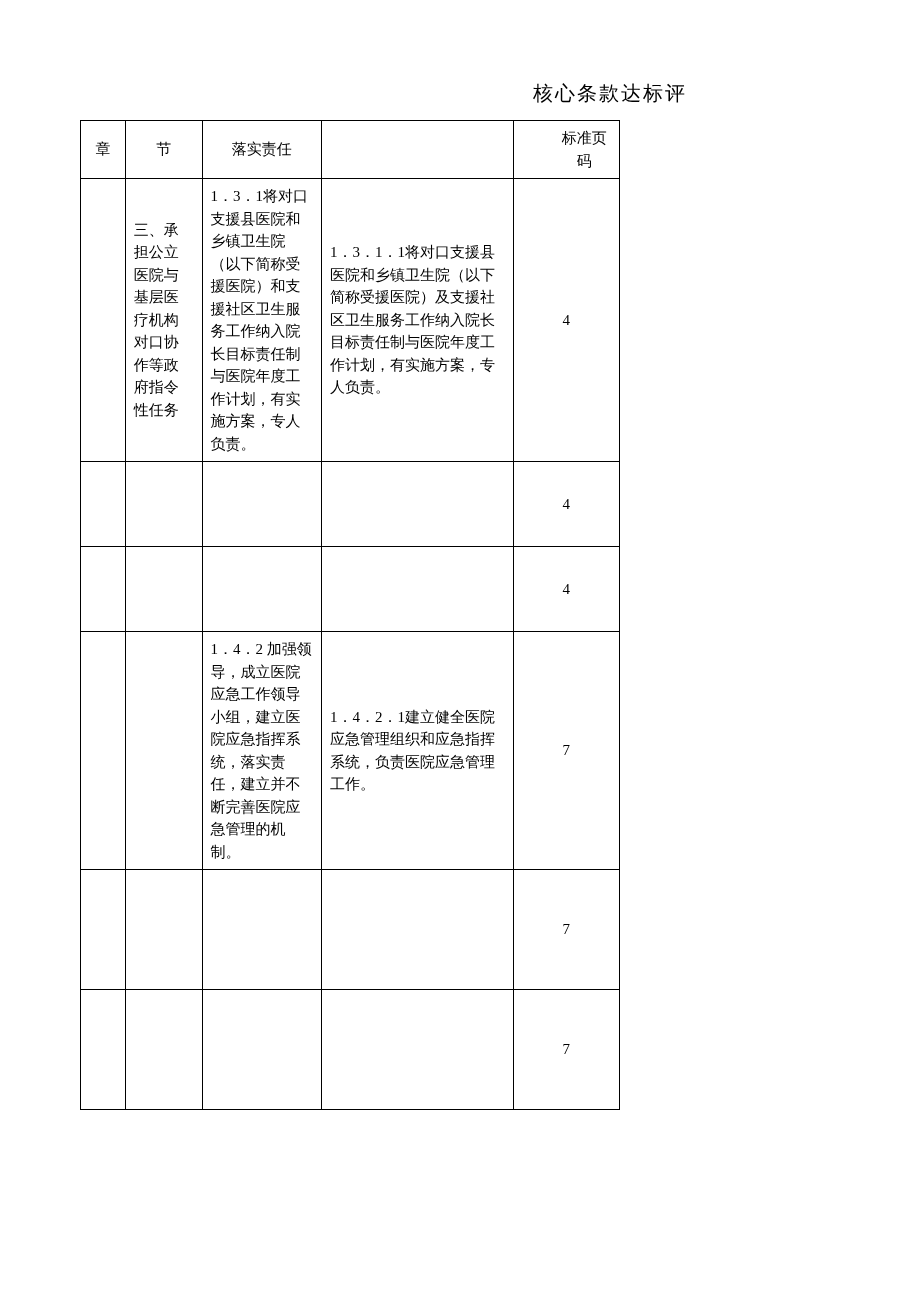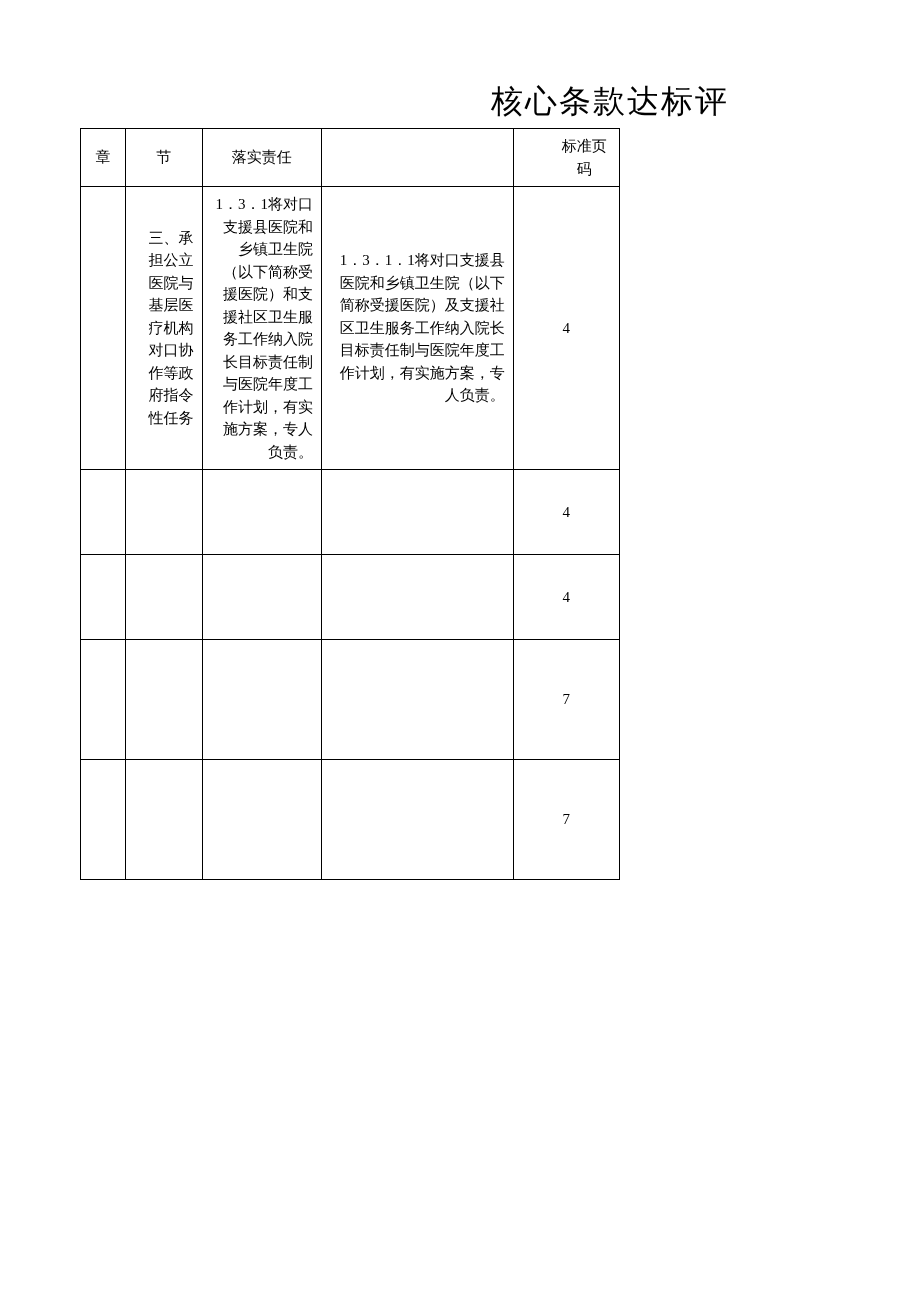--- a/index.html
+++ b/index.html
@@ -4,37 +4,37 @@
   <style>
     body {
       font-family: "SimSun", "宋体", serif;
       background: #ffffff;
       margin: 0;
       padding: 80px 40px 40px 80px;
       width: 920px;
       box-sizing: border-box;
     }
     .title {
-      font-size: 32px;
+      font-size: 20px;
       text-align: center;
-      margin-bottom: 4px;
+      margin-bottom: 13px;
       font-weight: normal;
       letter-spacing: 2px;
       margin-left: 260px;
     }
     table {
       border-collapse: collapse;
       width: 540px;
     }
     th, td {
       border: 1px solid #000;
       padding: 6px 8px;
       font-size: 15px;
       vertical-align: middle;
-      text-align: right;
+      text-align: left;
       line-height: 1.5;
     }
     th {
       font-weight: normal;
       text-align: center;
     }
     .col-chapter { width: 30px; }
     .col-section { width: 65px; }
     .col-standard { width: 115px; }
     .col-detail { width: 200px; }
@@ -73,20 +73,27 @@
       <td></td>
       <td class="page">4</td>
     </tr>
     <tr class="empty-tall">
       <td></td>
       <td></td>
       <td></td>
       <td></td>
       <td class="page">4</td>
     </tr>
+    <tr>
+      <td></td>
+      <td></td>
+      <td>1．4．2 加强领导，成立医院应急工作领导小组，建立医院应急指挥系统，落实责任，建立并不断完善医院应急管理的机制。</td>
+      <td>1．4．2．1建立健全医院应急管理组织和应急指挥系统，负责医院应急管理工作。</td>
+      <td class="page">7</td>
+    </tr>
     <tr class="empty-taller">
       <td></td>
       <td></td>
       <td></td>
       <td></td>
       <td class="page">7</td>
     </tr>
     <tr class="empty-taller">
       <td></td>
       <td></td>

